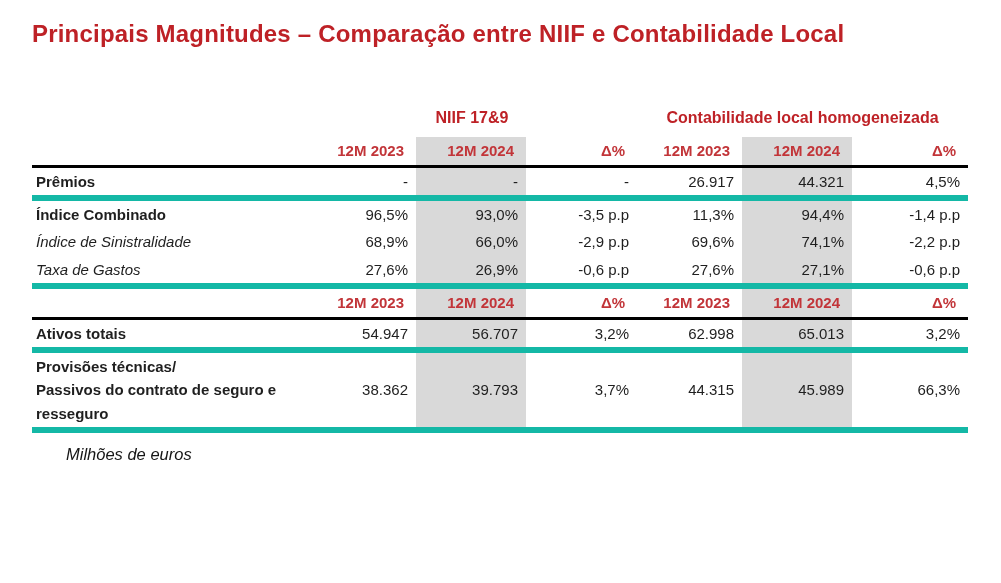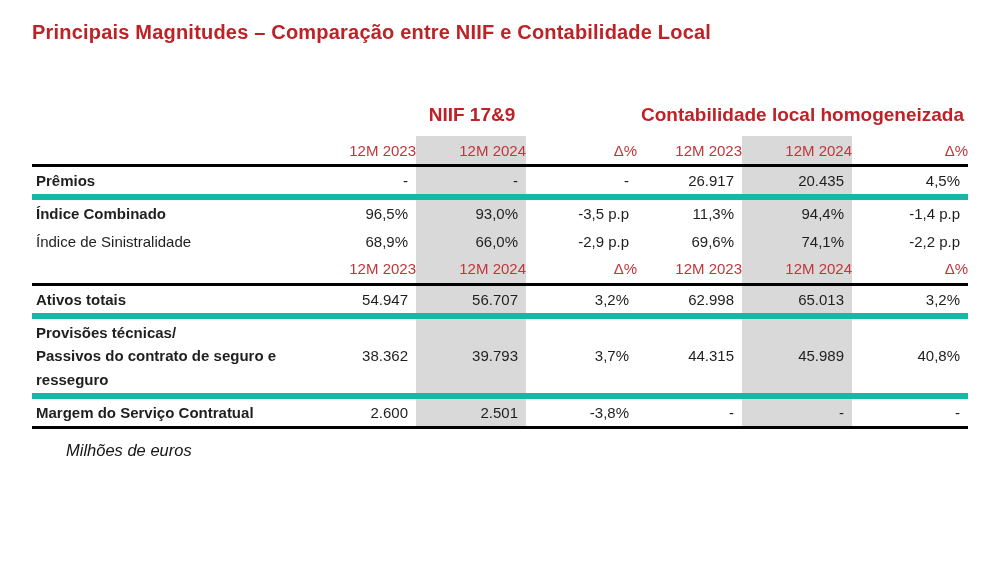--- a/index.html
+++ b/index.html
@@ -10,45 +10,45 @@
   }
   html,body{margin:0;padding:0;background:#fff;}
   body{
     width:1001px;height:583px;overflow:hidden;
     font-family:"Liberation Sans","DejaVu Sans",sans-serif;
     color:var(--ink);
   }
   .page{padding:16px 30px 0 32px;}
   .title{
     color:var(--accent-red);
-    font-size:20px;font-weight:700;letter-spacing:0.2px;
+    font-size:24px;font-weight:700;letter-spacing:0.2px;
     margin:4px 0 16px 0;line-height:1.2;
   }
   table.fin{
     border-collapse:collapse;table-layout:fixed;
     width:936px;margin-top:56px;font-size:15px;
   }
   col.shaded{background:var(--shade);}
   th,td{vertical-align:middle;}
   .nobg{background:#fff;}
   .group-h{
-    color:var(--accent-red);font-weight:700;font-size:19px;
+    color:var(--accent-red);font-weight:700;font-size:16px;
     text-align:center;padding:4px 0 10px 0;
   }
   tr.year-row td{
-    color:var(--year-red);font-size:15px;font-weight:400;
-    text-align:right;padding:4px 0 4px 0;height:20px;
+    color:var(--year-red);font-size:15px;font-weight:700;
+    text-align:right;padding:4px 12px 4px 0;height:20px;
   }
   tr.year-row td.label-cell{padding-left:4px;}
   .label-cell{
     text-align:left;padding:2px 0 2px 4px;white-space:pre-line;line-height:1.55;
   }
   .num{text-align:right;padding:2px 8px 2px 0;height:19px;}
   .bd{font-weight:700;}
-  .it{margin-left:8px;}
+  .it{font-style:italic;margin-left:8px;}
   tr.rule-thin  > td{border-bottom:6px solid #14b8a6;}
   tr.rule-thick > td, tr.rule-thick > th{border-bottom:3px solid #000;}
   tr.rule-none  > td{border-bottom:none;}
   .footnotes{
     margin:10px 0 0 34px;font-style:italic;font-size:16.5px;
     color:#161616;line-height:1.45;
   }
 </style>
 </head>
 <body>
@@ -82,40 +82,49 @@
     <td class="yh">12M 2023</td>
     <td class="yh">12M 2024</td>
     <td class="yh">Δ%</td>
   </tr>
         <tr class="rule-thin">
     <td class="label-cell bd">Prêmios</td>
     <td class="num">-</td>
     <td class="num">-</td>
     <td class="num">-</td>
     <td class="num">26.917</td>
-    <td class="num">20.435</td>
+    <td class="num">44.321</td>
     <td class="num">4,5%</td>
   </tr>
         <tr class="rule-none">
     <td class="label-cell bd">Índice Combinado</td>
     <td class="num">96,5%</td>
     <td class="num">93,0%</td>
     <td class="num">-3,5 p.p</td>
     <td class="num">11,3%</td>
     <td class="num">94,4%</td>
     <td class="num">-1,4 p.p</td>
   </tr>
         <tr class="rule-none">
     <td class="label-cell it">Índice de Sinistralidade</td>
     <td class="num">68,9%</td>
     <td class="num">66,0%</td>
     <td class="num">-2,9 p.p</td>
     <td class="num">69,6%</td>
     <td class="num">74,1%</td>
     <td class="num">-2,2 p.p</td>
+  </tr>
+        <tr class="rule-thin">
+    <td class="label-cell it">Taxa de Gastos</td>
+    <td class="num">27,6%</td>
+    <td class="num">26,9%</td>
+    <td class="num">-0,6 p.p</td>
+    <td class="num">27,6%</td>
+    <td class="num">27,1%</td>
+    <td class="num">-0,6 p.p</td>
   </tr>
         <tr class="year-row rule-thick">
     <td class="label-cell"></td>
     <td class="yh">12M 2023</td>
     <td class="yh">12M 2024</td>
     <td class="yh">Δ%</td>
     <td class="yh">12M 2023</td>
     <td class="yh">12M 2024</td>
     <td class="yh">Δ%</td>
   </tr>
@@ -130,30 +139,21 @@
   </tr>
         <tr class="rule-thin">
     <td class="label-cell bd">Provisões técnicas/
 Passivos do contrato de seguro e
 resseguro</td>
     <td class="num">38.362</td>
     <td class="num">39.793</td>
     <td class="num">3,7%</td>
     <td class="num">44.315</td>
     <td class="num">45.989</td>
-    <td class="num">40,8%</td>
-  </tr>
-        <tr class="rule-thick">
-    <td class="label-cell bd">Margem do Serviço Contratual</td>
-    <td class="num">2.600</td>
-    <td class="num">2.501</td>
-    <td class="num">-3,8%</td>
-    <td class="num">-</td>
-    <td class="num">-</td>
-    <td class="num">-</td>
+    <td class="num">66,3%</td>
   </tr>
       </tbody>
   </table>
 
   <div class="footnotes">
     <div>Milhões de euros</div>
 
   </div>
 </div>
 

